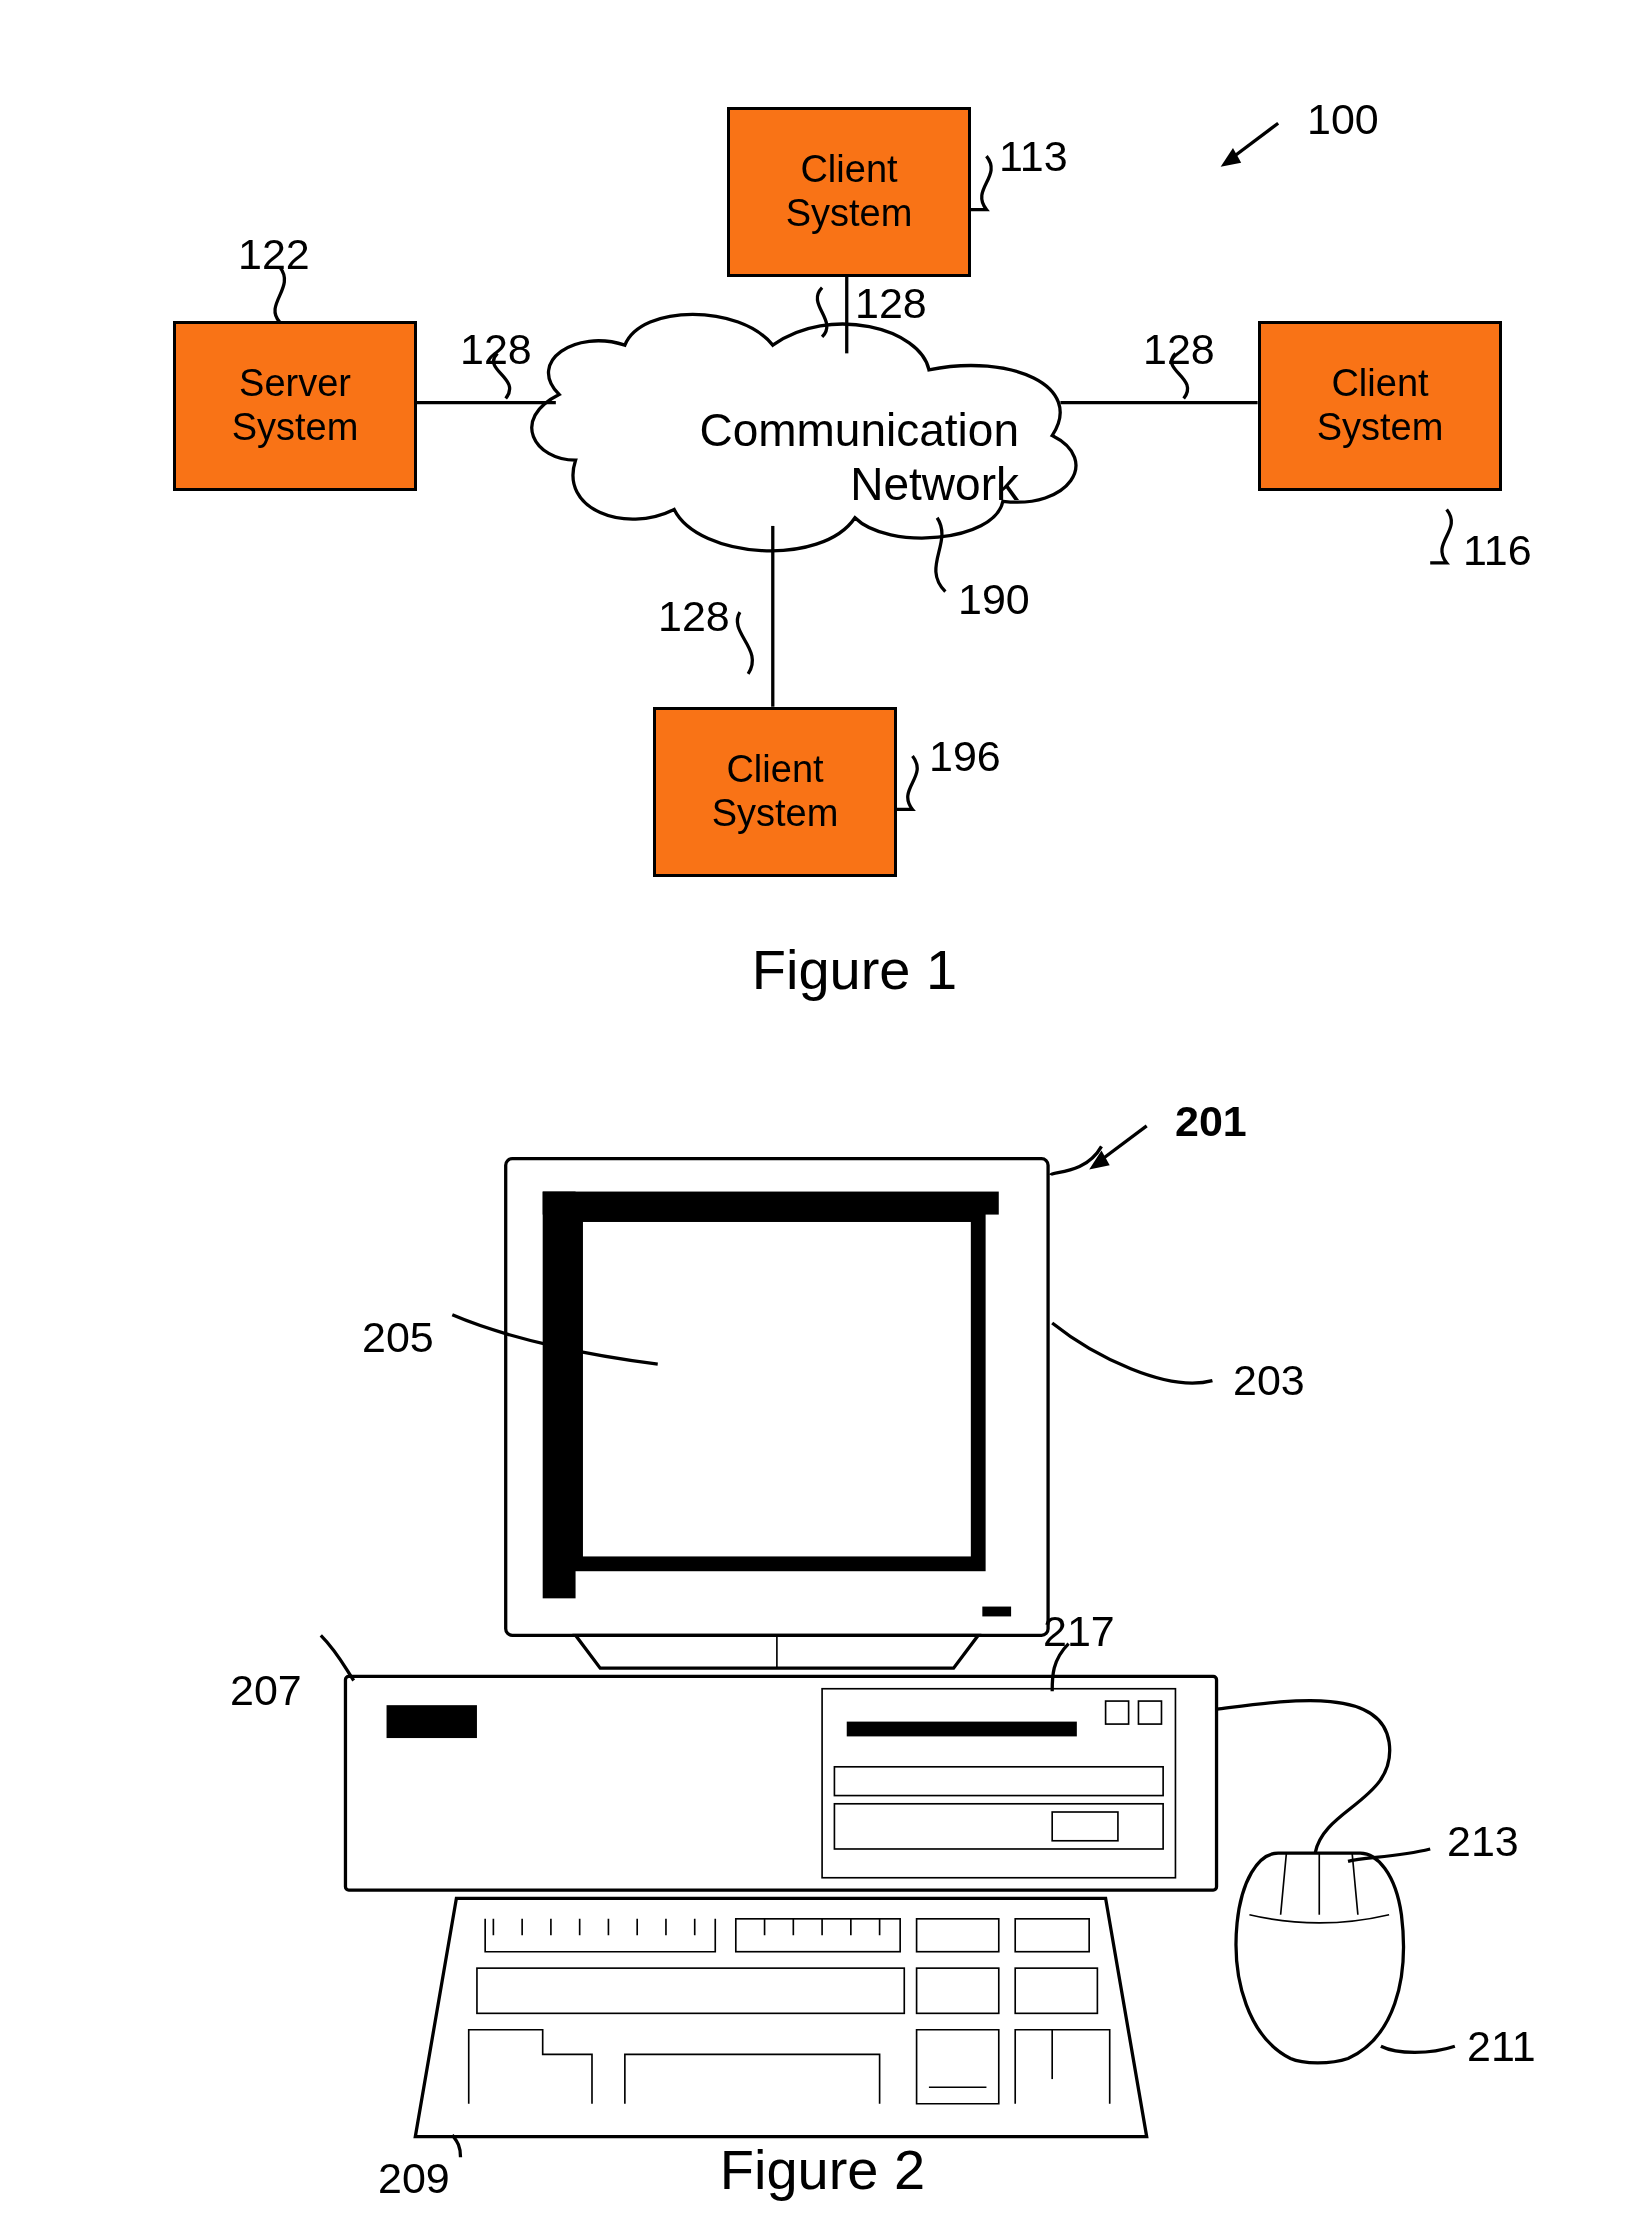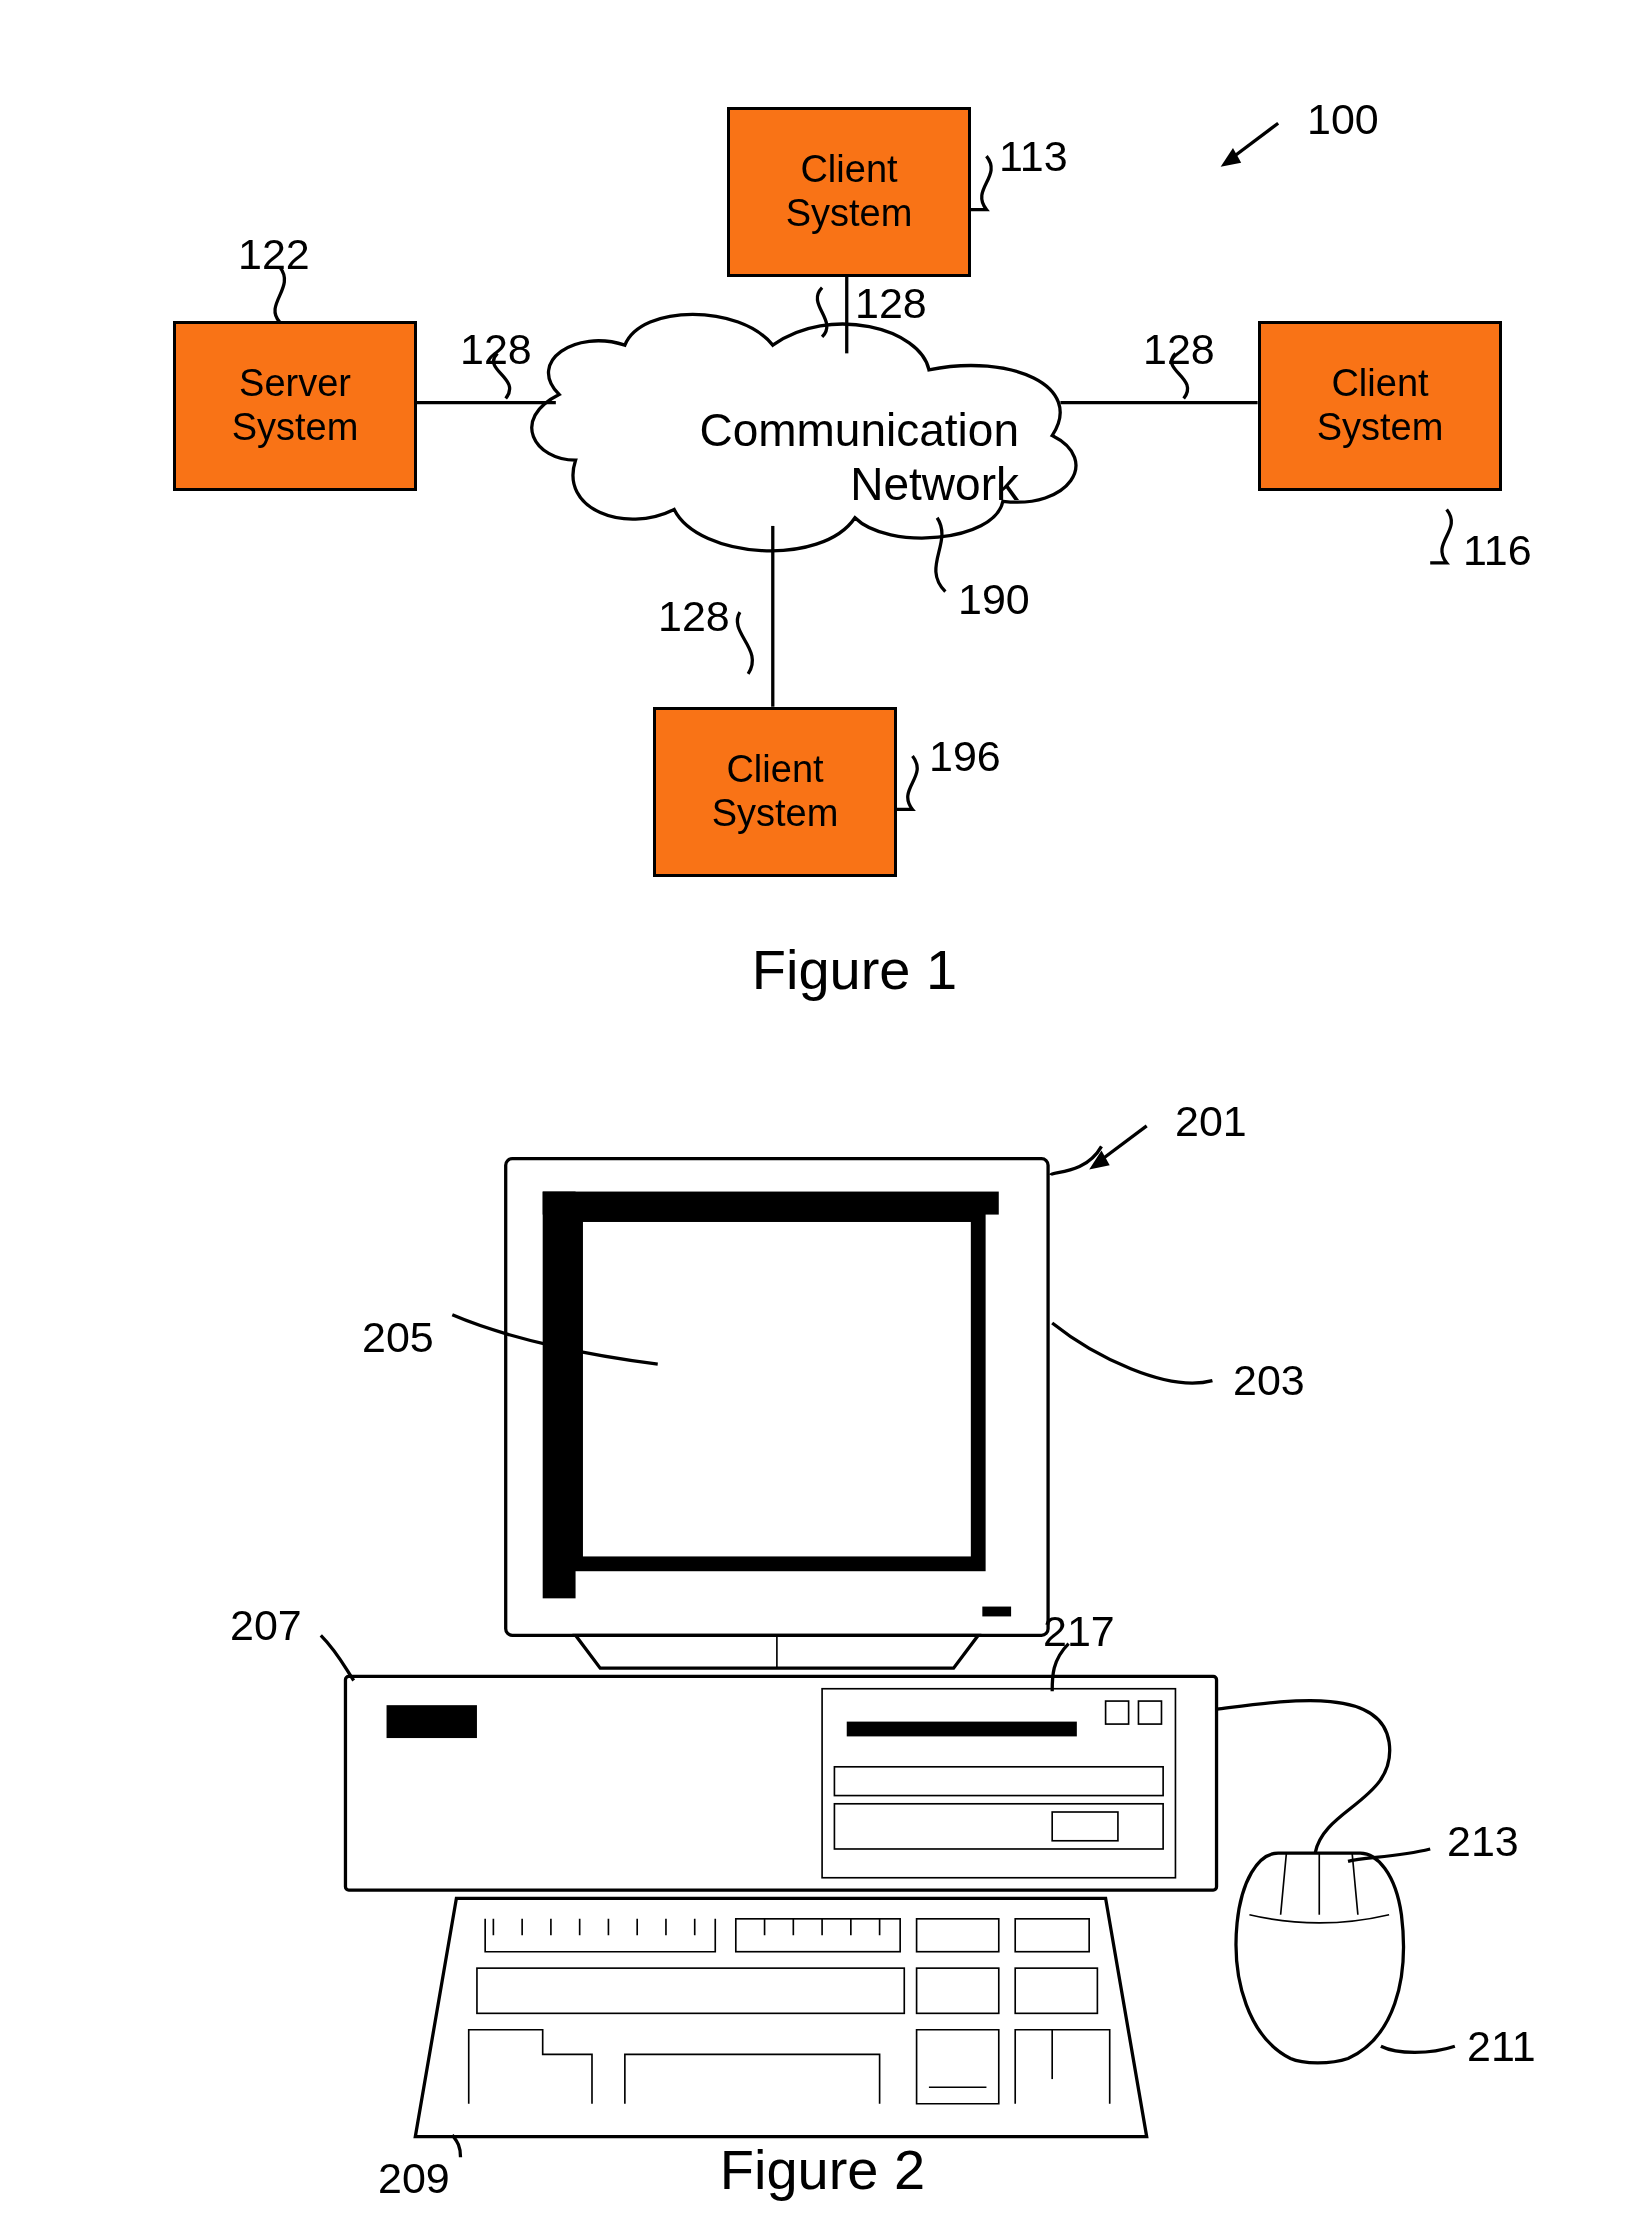--- a/index.html
+++ b/index.html
@@ -208,24 +208,24 @@
     <path class="thin" d="M 560 2625 C 560 2610 555 2605 550 2598"></path>
     <path class="thin" d="M 1770 2490 C 1740 2500 1700 2500 1680 2490"></path>
     <path class="thin" d="M 1740 2250 C 1700 2260 1660 2260 1640 2265"></path>
 
     <g>
       <line class="thin" x1="1395" y1="1370" x2="1335" y2="1415"></line>
       <polygon points="1325,1423 1350,1418 1340,1400" fill="#000"></polygon>
     </g>
   </svg>
 
-  <span class="ref" style="left:1175px; top:1097px;">201</span>
+  <span class="ref" style="left:1175px; top:1097px;font-weight:bold;">201</span>
   <span class="ref" style="left:1233px; top:1356px;">203</span>
   <span class="ref" style="left:362px; top:1313px;">205</span>
-  <span class="ref" style="left:230px; top:1601px;">207</span>
+  <span class="ref" style="left:230px; top:1666px;">207</span>
   <span class="ref" style="left:1011px; top:1607px;margin-left:32px;">217</span>
   <span class="ref" style="left:378px; top:2154px;">209</span>
   <span class="ref" style="left:1467px; top:2022px;">211</span>
   <span class="ref" style="left:1447px; top:1817px;">213</span>
 
   <div class="caption" style="top:2137px;">Figure 2</div>
 
 </div>
 
 

